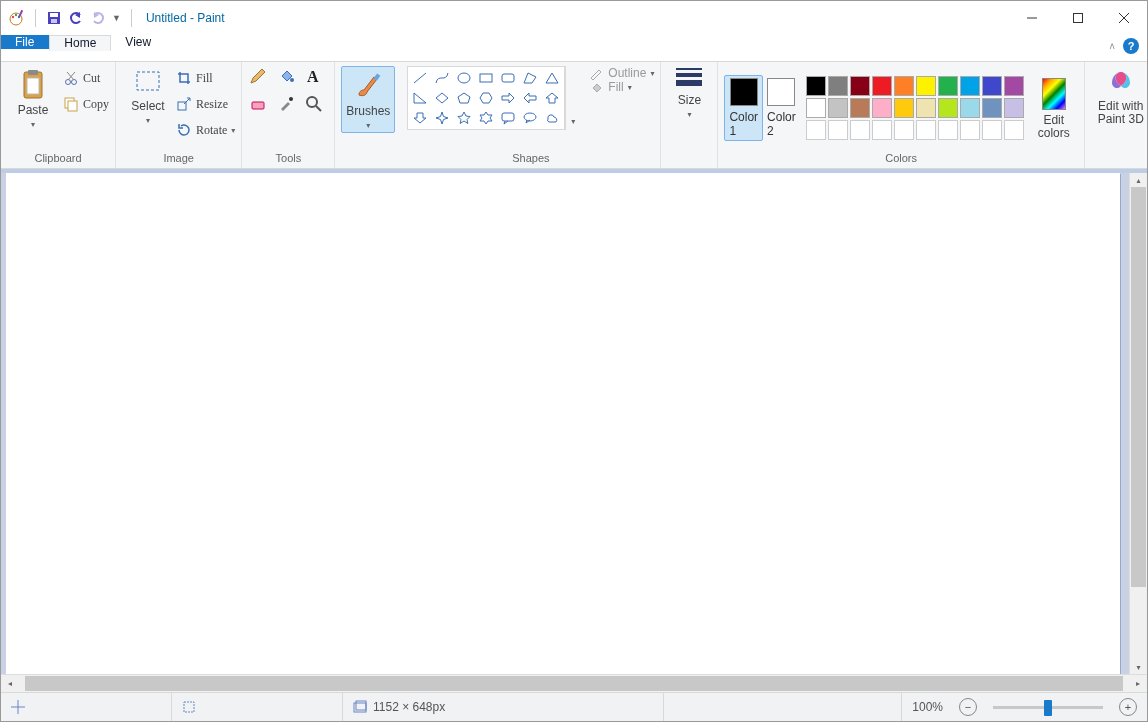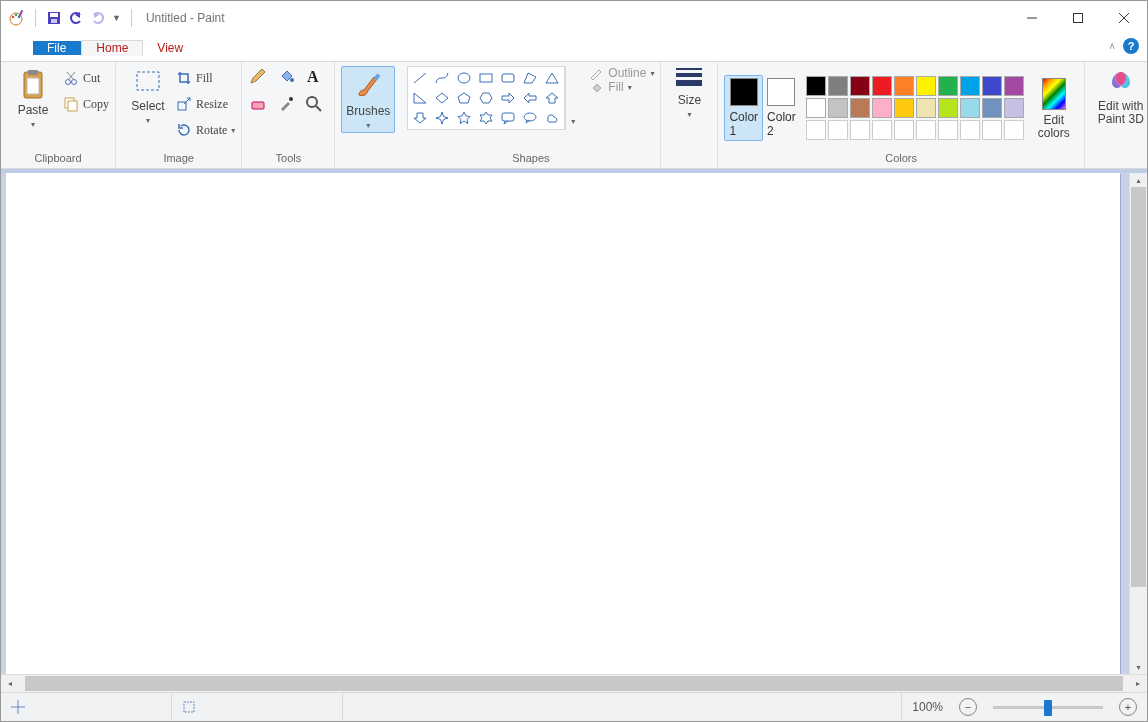--- a/index.html
+++ b/index.html
@@ -1,26 +1,26 @@
 <!DOCTYPE html>
 <html><head>
 <meta charset="utf-8">
 <style>
   html, body { margin:0; padding:0; font-family:"Segoe UI",Arial,sans-serif; font-size:12px; color:#333; background:#fff; height:100%; overflow:hidden;}
   .window { width:1148px; height:722px; border:1px solid #999; box-sizing:border-box; display:flex; flex-direction:column; background:#fff;}
   
   .titlebar { height:34px; display:flex; align-items:center; background:#fff;}
   .qat { display:flex; align-items:center; gap:6px; padding-left:6px;}
   .qat .sep { width:1px; height:18px; background:#ccc; margin:0 4px;}
-  .title-text { color:#737373; margin-left:4px;}
+  .title-text { color:#0369a1; margin-left:4px;}
   .win-controls { margin-left:auto; display:flex;}
   .win-btn { width:46px; height:32px; display:flex; align-items:center; justify-content:center; }
   
-  .tabsbar { height:26px; display:flex; align-items:center; border-bottom:1px solid #d9d9d9; position:relative;padding-left:32px;}
-  .tab { padding:0 14px; display:flex; align-items:center; color:#b91c1c; border-right:1px solid transparent;}
+  .tabsbar { height:26px; display:flex; align-items:flex-start; border-bottom:1px solid #d9d9d9; position:relative;}
+  .tab { padding:0 14px; display:flex; align-items:center; color:#0f172a; border-right:1px solid transparent;}
   .tab.file { background:#1979ca; color:#fff;}
   .tab.active { background:#f5f6f7; border:1px solid #d9d9d9; border-bottom:1px solid #f5f6f7;}
   .tabs-right { position:absolute; right:8px; top:3px; display:flex; gap:8px; align-items:center;}
   .help-badge { width:16px; height:16px; border-radius:50%; background:#1979ca; color:#fff; font-weight:bold; font-size:11px; display:flex; align-items:center; justify-content:center;}
   
   .ribbon { display:flex; background:#f5f6f7; border-bottom:1px solid #d9d9d9; height:106px;}
   .group { border-right:1px solid #e1e1e1; padding:4px 6px 2px 6px; display:flex; flex-direction:column;}
   .group-body { flex:1; display:flex; align-items:flex-start;}
   .group-label { text-align:center; color:#666; font-size:11px; height:16px; line-height:16px;}
   .bigbtn { display:flex; flex-direction:column; align-items:center; justify-content:flex-start; width:48px; padding:2px 2px 0 2px;}
@@ -500,20 +500,27 @@
       <svg width="14" height="14">
           <line x1="7" y1="0" x2="7" y2="14" stroke="#6a84c4"></line>
           <line x1="0" y1="7" x2="14" y2="7" stroke="#6a84c4"></line>
         </svg>
     </div>
     <div class="sb-cell" style="width:150px;">
       <svg width="14" height="14">
           <rect x="2" y="2" width="10" height="10" fill="none" stroke="#6a84c4" stroke-dasharray="2 1"></rect>
         </svg>
     </div>
+    <div class="sb-cell" style="width:300px;">
+      <svg width="14" height="14">
+          <rect x="1" y="3" width="12" height="9" fill="none" stroke="#6a84c4"></rect>
+          <rect x="3" y="1" width="10" height="9" fill="none" stroke="#6a84c4"></rect>
+        </svg>
+      <span>1152 × 648px</span>
+    </div>
     <div class="sb-cell" style="flex:1;"></div>
     <div class="zoom">
       <span>100%</span>
       <div class="zbtn">−</div>
       <div class="ztrack">
           <div class="tick"></div>
           <div class="handle"></div>
         </div>
       <div class="zbtn">+</div>
     </div>

